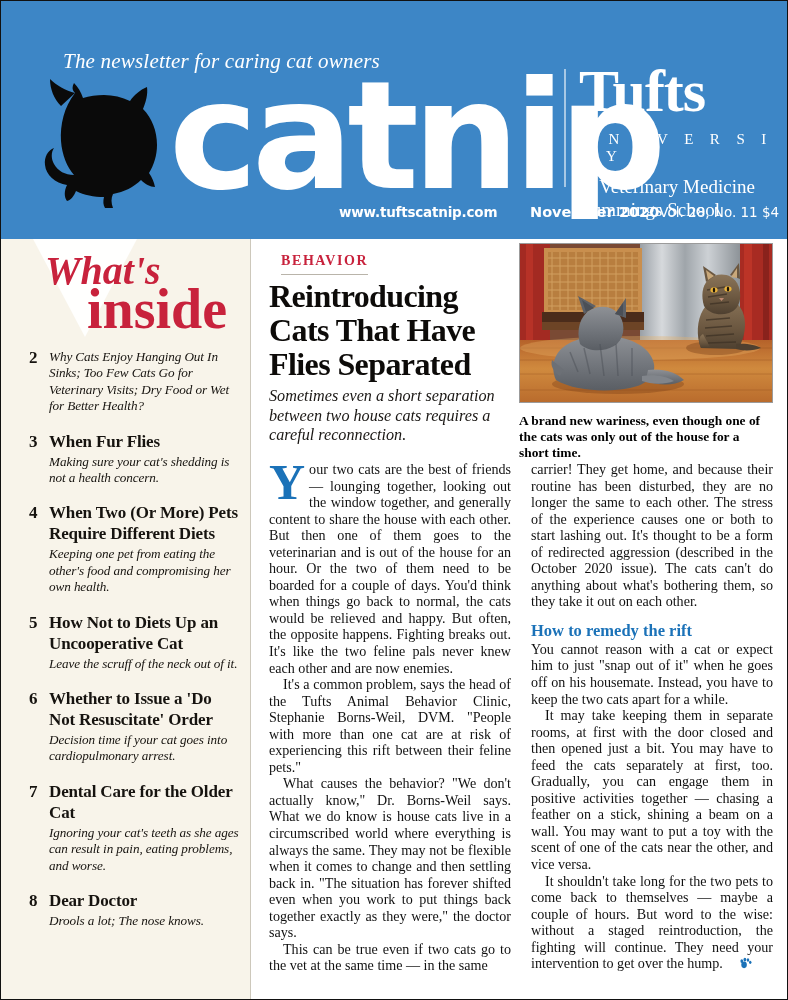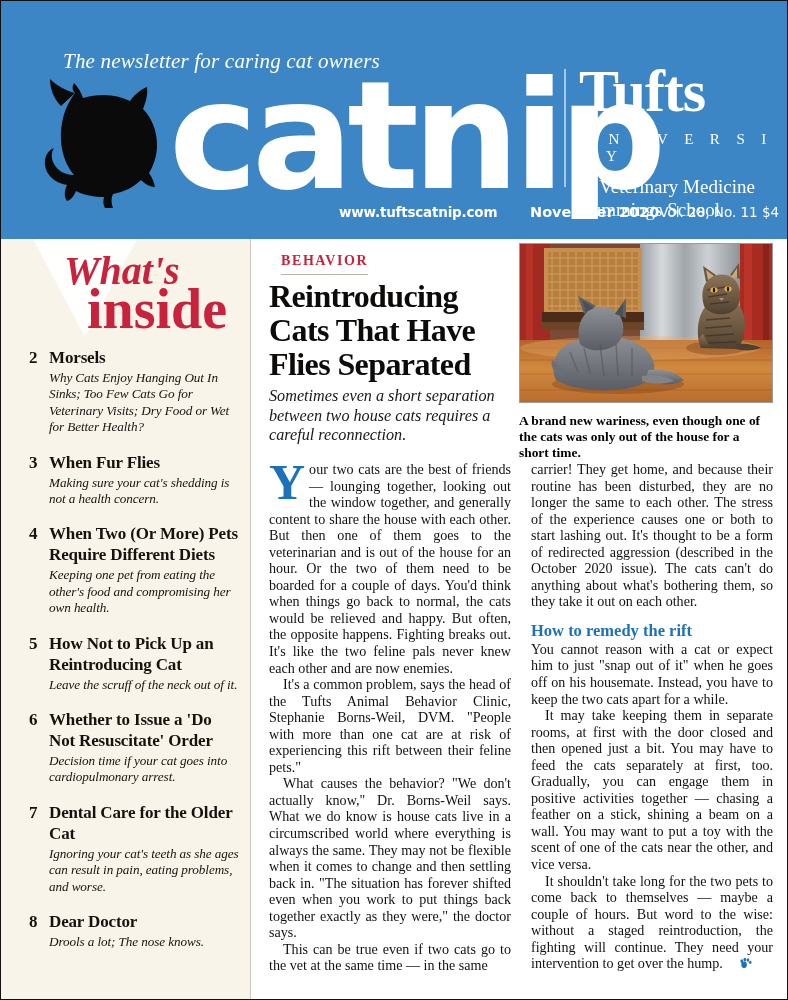--- a/index.html
+++ b/index.html
@@ -168,21 +168,20 @@
     top: 12px;
     width: 200px;
     color: #c8223c;
   }
   .wi-whats {
     font-family: "Liberation Serif", "DejaVu Serif", serif;
     font-style: italic;
     font-weight: bold;
     font-size: 40px;
     line-height: 40px;
-    margin-left: 19px;
   }
   .wi-inside {
     font-family: "Liberation Serif", "DejaVu Serif", serif;
     font-weight: bold;
     font-size: 56px;
     line-height: 44px;
     margin-left: 42px;
     margin-top: -4px;
   }
 
@@ -410,42 +409,41 @@
 
       <div class="whats-inside">
         <div class="wi-whats">What's</div>
         <div class="wi-inside">inside</div>
       </div>
 
       <div class="toc" id="toc-list">
           <div class="toc-entry">
             <div class="toc-num">2</div>
             <div class="toc-body">
-              <div class="toc-title">Morsels</div>
               <div class="toc-desc">Why Cats Enjoy Hanging Out In Sinks; Too Few Cats Go for Veterinary Visits; Dry Food or Wet for Better Health?</div>
             </div>
           </div>
           <div class="toc-entry">
             <div class="toc-num">3</div>
             <div class="toc-body">
               <div class="toc-title">When Fur Flies</div>
               <div class="toc-desc">Making sure your cat's shedding is not a health concern.</div>
             </div>
           </div>
           <div class="toc-entry">
             <div class="toc-num">4</div>
             <div class="toc-body">
               <div class="toc-title">When Two (Or More) Pets Require Different Diets</div>
               <div class="toc-desc">Keeping one pet from eating the other's food and compromising her own health.</div>
             </div>
           </div>
           <div class="toc-entry">
             <div class="toc-num">5</div>
             <div class="toc-body">
-              <div class="toc-title">How Not to Pick Up an Reintroducing Cat</div>
+              <div class="toc-title">How Not to Diets Up an Uncooperative Cat</div>
               <div class="toc-desc">Leave the scruff of the neck out of it.</div>
             </div>
           </div>
           <div class="toc-entry">
             <div class="toc-num">6</div>
             <div class="toc-body">
               <div class="toc-title">Whether to Issue a 'Do Not Resuscitate' Order</div>
               <div class="toc-desc">Decision time if your cat goes into cardiopulmonary arrest.</div>
             </div>
           </div>

